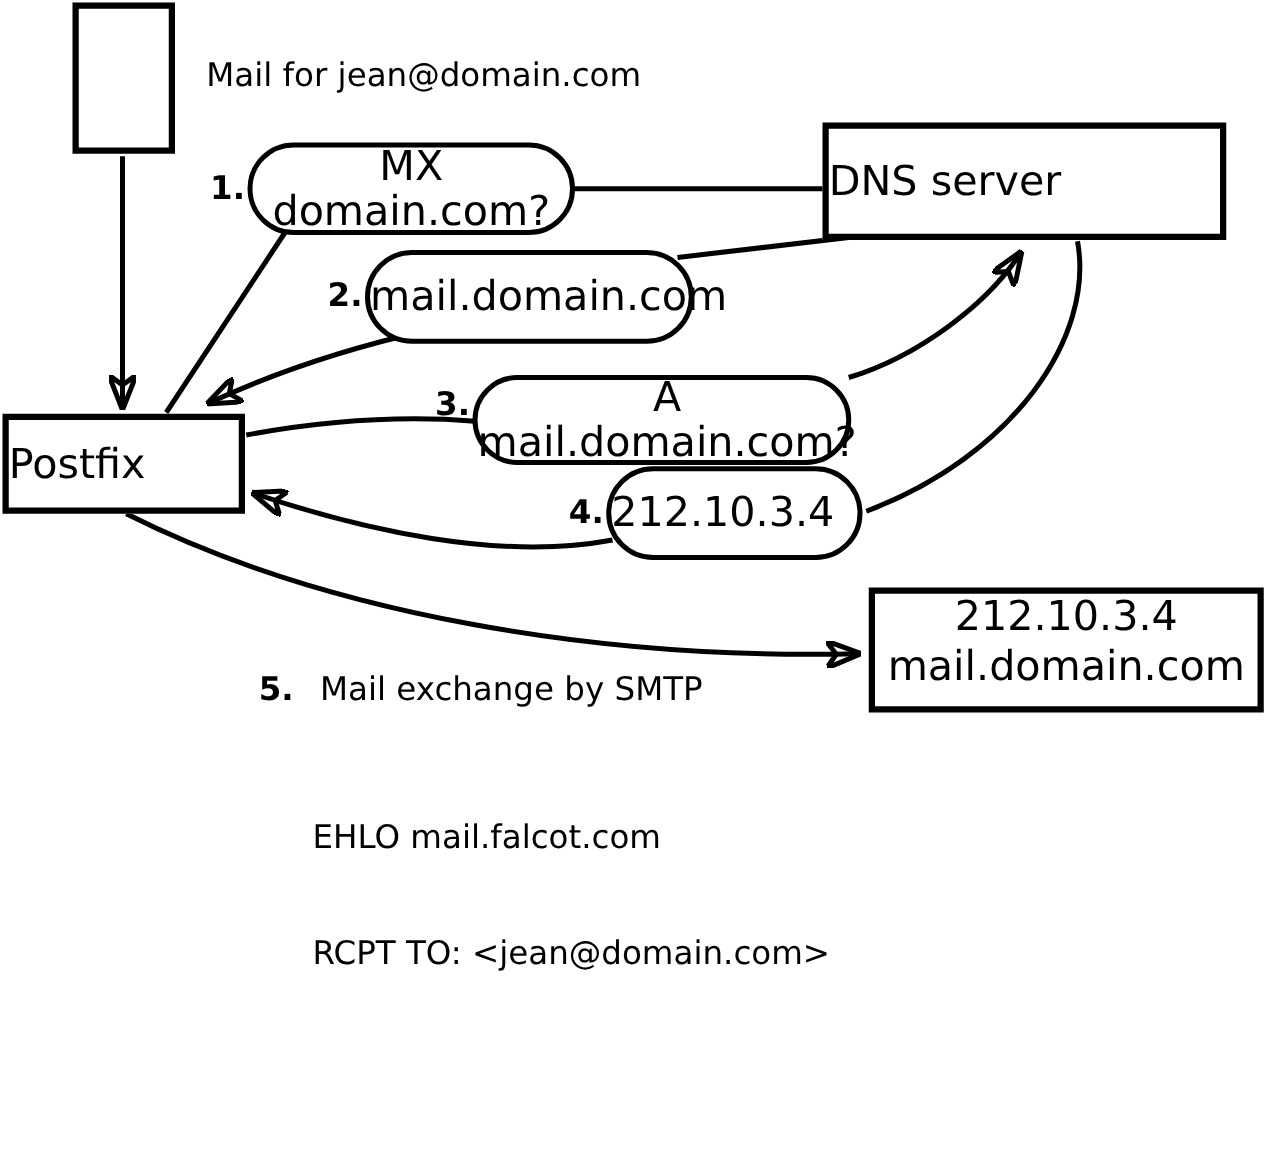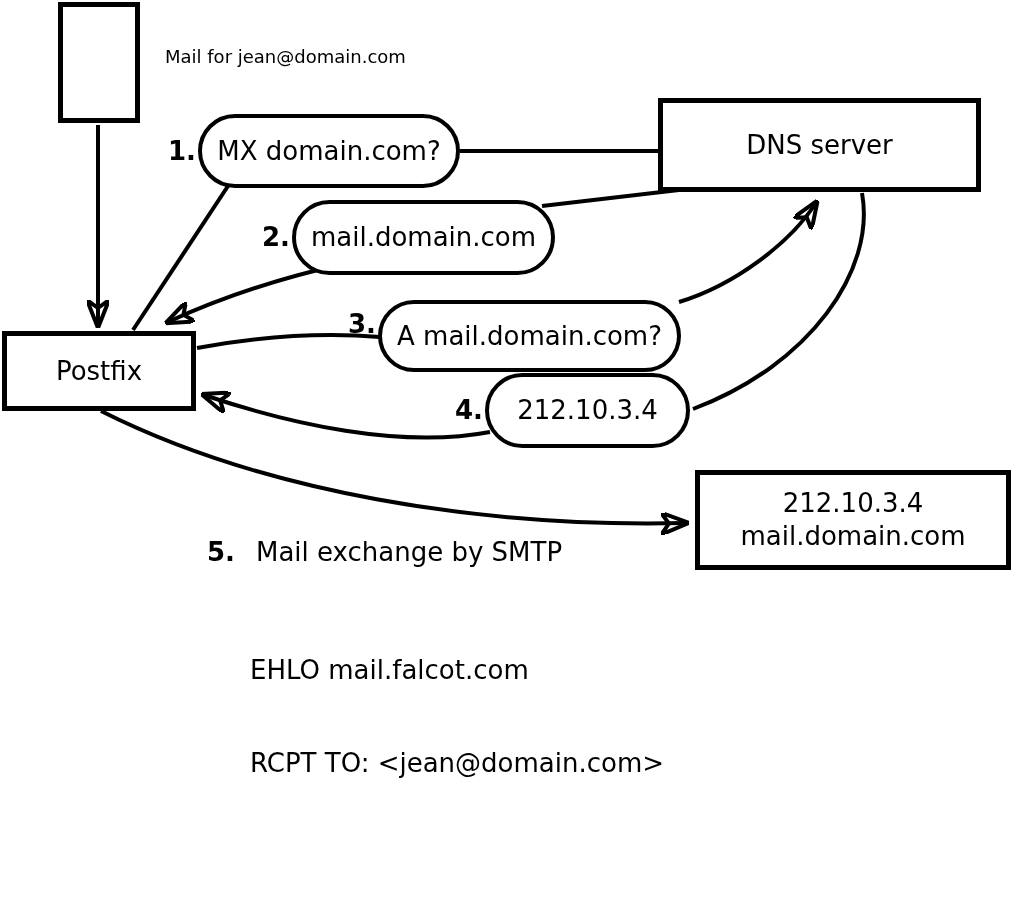--- a/index.html
+++ b/index.html
@@ -15,32 +15,32 @@
     color:var(--stroke);
     overflow:hidden;
   }
   #connectors{position:absolute;left:0;top:0;width:1024px;height:919px;}
   #connectors path, #connectors line{
     fill:none;stroke:var(--stroke);stroke-width:4;stroke-linejoin:round;
   }
   .node{
     position:absolute;box-sizing:border-box;
     background:var(--bg);border:5px solid var(--stroke);
-    display:flex;align-items:center;justify-content:center;
-    font-size:26px;line-height:1.1;text-align:center;
+    display:flex;align-items:center;justify-content:flex-start;
+    font-size:33px;line-height:1.1;text-align:center;
   }
   .pill{
     border-width:4px;border-radius:45px;
   }
   .stepnum{
     position:absolute;width:60px;height:32px;line-height:32px;
     text-align:right;font-size:26px;font-weight:bold;
   }
   .freelabel{
-    position:absolute;font-size:18px;white-space:nowrap;
+    position:absolute;font-size:26px;white-space:nowrap;
   }
   #step5{
     position:absolute;left:207px;top:537px;
     display:flex;gap:21px;font-size:26px;white-space:nowrap;
   }
   #step5 .num{font-weight:bold;}
   #smtp-session{
     position:absolute;left:250px;top:594px;
     font-size:26px;white-space:pre;
   }

